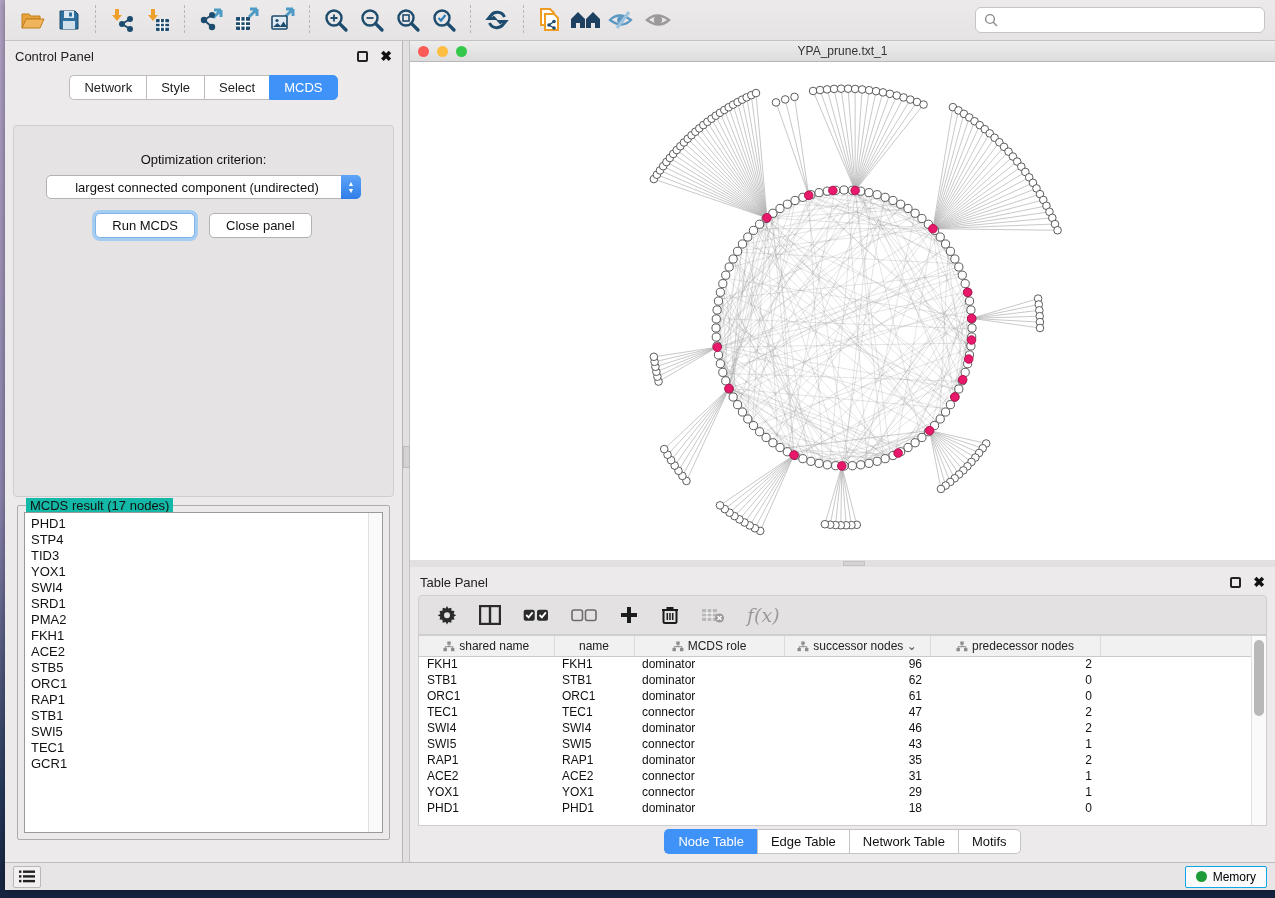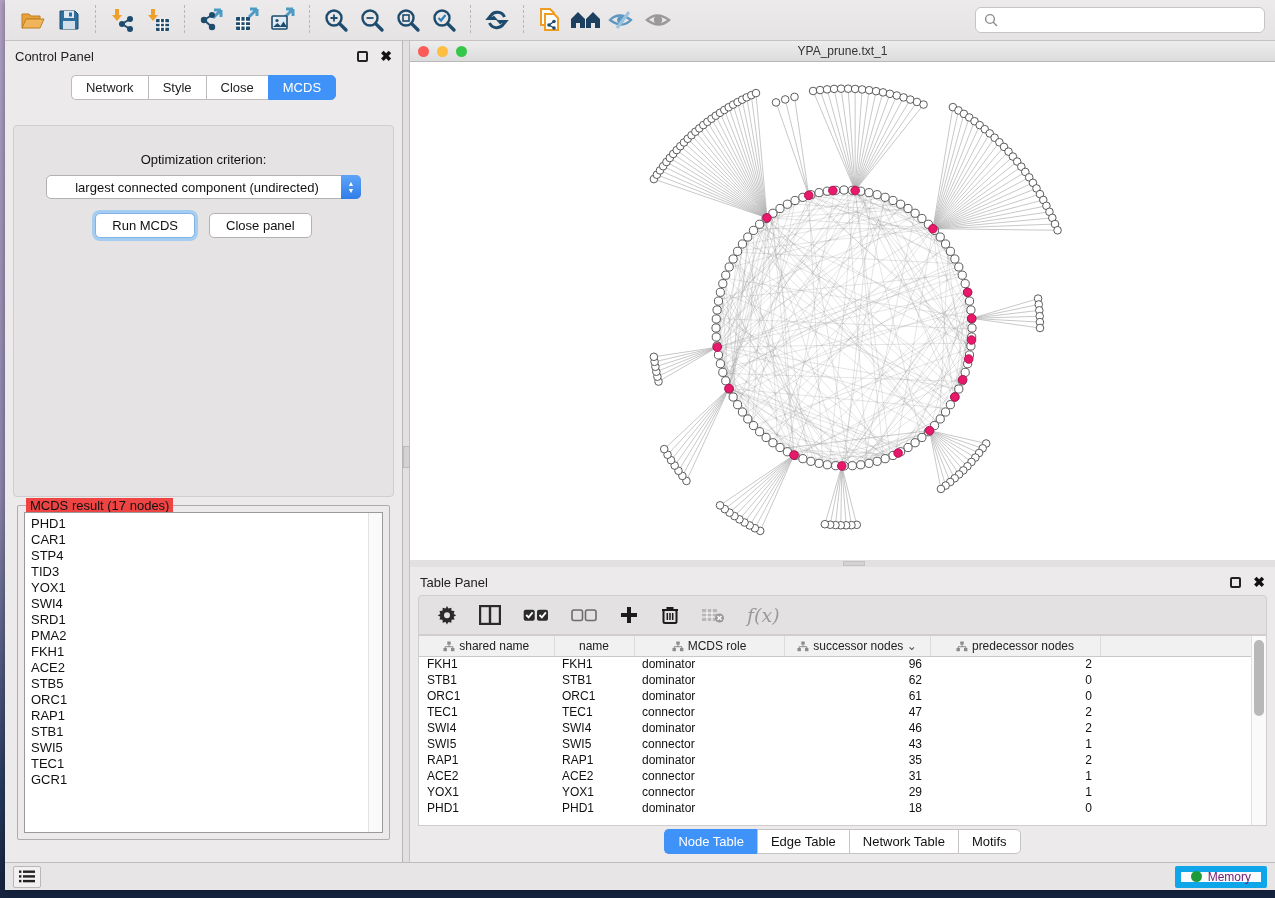--- a/index.html
+++ b/index.html
@@ -44,33 +44,33 @@
   .select .sel-text { flex:1; text-align:center; font-size:13px; color:#111; padding-left:6px; }
   .select .stepper { width:20px; height:24px; margin-right:-1px; background:linear-gradient(#5ea4f8,#2f7de8);
     border-radius:0 5px 5px 0; color:#fff; font-size:7px; display:flex; flex-direction:column;
     align-items:center; justify-content:center; line-height:7px; }
   .btn-row { display:flex; justify-content:center; gap:14px; margin-top:14px; }
   .mac-btn { background:#fff; border:1px solid #b3b1b1; border-radius:5px; padding:4px 16px; font-size:13px; color:#111; }
   .mac-btn.focus { box-shadow:0 0 0 3px #a5cdf2; border-color:#7fb3e8; }
 
   .fieldset { position:absolute; left:12px; right:12px; top:464px; bottom:22px;
     border:1px solid #adadad; border-radius:2px; }
-  .fieldset .legend { position:absolute; top:-8px; left:8px; background:#ef4444; padding:0 4px; font-size:13px; color:#111; }
+  .fieldset .legend { position:absolute; top:-8px; left:8px; background:#14b8a6; padding:0 4px; font-size:13px; color:#111; }
   .listbox { position:absolute; inset:6px; background:#fff; border:1px solid #9a9a9a; overflow:hidden; }
   .listbox ul { list-style:none; padding:3px 0 0 6px; }
   .listbox li { font-size:13px; line-height:16px; color:#111; }
   .list-scroll { position:absolute; right:0; top:0; bottom:0; width:14px; background:#fafafa; border-left:1px solid #e2e2e2; }
 
   
   .statusbar { position:absolute; left:0; bottom:0; width:100%; height:28px;
     background:#e7e5e5; border-top:1px solid #bdbbbb; display:flex; align-items:center; padding:0 8px; }
   .list-btn { width:28px; height:22px; background:#f2f0f0; border:1px solid #b9b7b7; border-radius:2px;
     display:flex; align-items:center; justify-content:center; }
-  .memory-btn { margin-left:auto; background:#fbfbfb; border:6px solid #0ea5e9; border-radius:2px;
-    height:22px; display:flex; align-items:center; gap:6px; padding:0 10px; font-size:12px; color:#701a75; }
+  .memory-btn { margin-left:auto; background:#fbfbfb; border:1px solid #0ea5e9; border-radius:2px;
+    height:22px; display:flex; align-items:center; gap:6px; padding:0 10px; font-size:12px; color:#000000; }
   .memory-dot { width:11px; height:11px; border-radius:50%; background:#1d9b38; }
 
   
   .vsplit { position:absolute; left:398px; top:41px; width:7px; bottom:28px; background:#e2e0e0; border-right:1px solid #c4c2c2; }
   .vsplit .grip { position:absolute; top:405px; left:0px; width:7px; height:22px; background:#d4d2d2; border:1px solid #bdbbbb; }
   .hsplit { position:absolute; left:405px; right:0; top:560px; height:7px; background:#e2e0e0; }
   .hsplit .grip { position:absolute; left:50%; top:1px; width:22px; height:5px; background:#d4d2d2; border:1px solid #c4c2c2; }
 
   
   .netwin { position:absolute; left:405px; right:0; top:41px; height:519px; background:#fff; }
@@ -252,21 +252,21 @@
   <div class="control-panel">
     <div class="panel-head">
       <span>Control Panel</span>
       <span class="spacer"></span>
       <span class="float-ic"></span>
       <span class="close-ic">✖</span>
     </div>
     <div class="tabs-row">
       <div class="tab">Network</div>
       <div class="tab">Style</div>
-      <div class="tab">Close</div>
+      <div class="tab">Select</div>
       <div class="tab active">MCDS</div>
     </div>
     <div class="cp-box">
       <div class="opt-label">Optimization criterion:</div>
       <div class="select">
         <span class="sel-text">largest connected component (undirected)</span>
         <span class="stepper">
             <span>▲</span>
             <span>▼</span>
           </span>
@@ -274,21 +274,20 @@
       <div class="btn-row">
         <button class="mac-btn focus">Run MCDS</button>
         <button class="mac-btn">Close panel</button>
       </div>
     </div>
     <div class="fieldset">
       <span class="legend">MCDS result (17 nodes)</span>
       <div class="listbox">
         <ul id="mcds-list">
             <li>PHD1</li>
-            <li>CAR1</li>
             <li>STP4</li>
             <li>TID3</li>
             <li>YOX1</li>
             <li>SWI4</li>
             <li>SRD1</li>
             <li>PMA2</li>
             <li>FKH1</li>
             <li>ACE2</li>
             <li>STB5</li>
             <li>ORC1</li>

